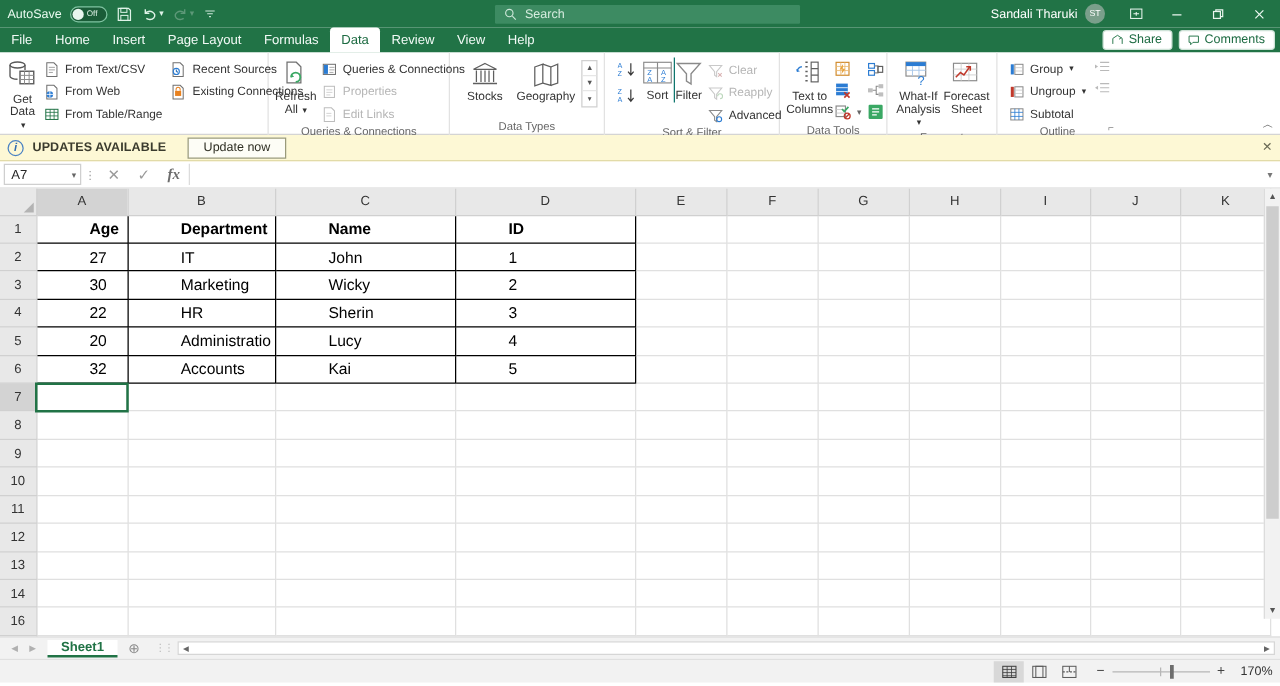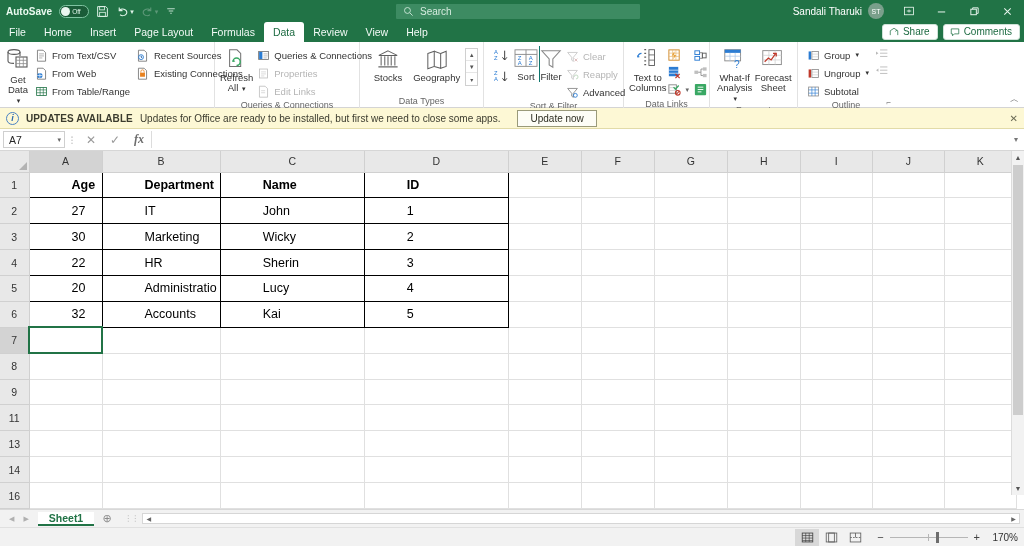--- a/index.html
+++ b/index.html
@@ -11,21 +11,21 @@
     -webkit-font-smoothing: antialiased;
   }
 
   
   .titlebar {
     height: 22px; background: #217346; display: flex;
     align-items: center; color: #fff; font-size: 10.5px;
     position: relative;
   }
   .qat { display: flex; align-items: center; gap: 7px; padding-left: 6px; }
-  .autosave-label { font-size: 10px; color: #eafaf0; font-weight: bold; }
+  .autosave-label { font-size: 10px; color: #eafaf0; }
   .toggle {
     width: 30px; height: 13px; border-radius: 7px;
     background: #1a5c38; border: 1px solid #7fc3a1;
     display: flex; align-items: center; padding: 1px;
     font-size: 6.5px; color: #dff3e8; gap: 2px;
   }
   .toggle .knob { width: 9px; height: 9px; border-radius: 50%; background: #e9f6ef; }
   .qat-ico {
     color: #dff3e8; font-size: 12px; line-height: 1;
     display: inline-flex; align-items: center;
@@ -640,21 +640,21 @@
         </span>
         <span class="caret" style="color:#666">▾</span>
         <span>
           <svg width="15" height="15" viewBox="0 0 16 16">
               <rect x="2" y="2" width="12" height="12" rx="1" fill="#3aa864"></rect>
               <path d="M5 5.5h6M5 8h6M5 10.5h4" stroke="#fff" stroke-width="1"></path>
             </svg>
         </span>
       </div>
     </div>
-    <div class="rgroup-title">Data Links</div>
+    <div class="rgroup-title">Data Tools</div>
   </div>
 
   <div class="rgroup" style="width:88px">
     <div class="rgroup-body" style="padding-top:3px">
       <div class="bigbtn" style="width:44px">
         <span class="glyph">
           <svg width="26" height="24" viewBox="0 0 28 24">
               <rect x="3" y="2" width="17" height="12" fill="#fff" stroke="#8a8a8a" stroke-width="1"></rect>
               <rect x="3" y="2" width="17" height="3.4" fill="#2b7cd3"></rect>
               <path d="M3 9h17M8.6 5.4v8.6M14.2 5.4v8.6" stroke="#a8c7e8" stroke-width=".8"></path>
@@ -733,21 +733,20 @@
     <div class="rgroup-title">Outline</div>
     <span class="dialog-launcher">⌐</span>
   </div>
 
   <span class="ribbon-collapse">︿</span>
 </div>
 
 <div class="banner">
   <span class="info-circle">i</span>
   <b>UPDATES AVAILABLE</b>
-  <span>Updates for Office are ready to be installed, but first we need to close some apps.</span>
   <button class="banner-btn">Update now</button>
   <span class="banner-close">✕</span>
 </div>
 
 <div class="fbar">
   <div class="namebox">
     <span>A7</span>
     <span class="cv">▾</span>
   </div>
   <span class="vdots">⋮</span>
@@ -900,21 +899,49 @@
             <td class="cell"></td>
           <td class="cell"></td>
             <td class="cell"></td>
           <td class="cell"></td>
             <td class="cell"></td>
           <td class="cell"></td>
             <td class="cell"></td>
           <td class="cell"></td>
         </tr>
         <tr>
+          <th class="rownum">10</th>
+          <td class="cell"></td>
+            <td class="cell"></td>
+          <td class="cell"></td>
+            <td class="cell"></td>
+          <td class="cell"></td>
+            <td class="cell"></td>
+          <td class="cell"></td>
+            <td class="cell"></td>
+          <td class="cell"></td>
+            <td class="cell"></td>
+          <td class="cell"></td>
+        </tr>
+        <tr>
           <th class="rownum">11</th>
+          <td class="cell"></td>
+            <td class="cell"></td>
+          <td class="cell"></td>
+            <td class="cell"></td>
+          <td class="cell"></td>
+            <td class="cell"></td>
+          <td class="cell"></td>
+            <td class="cell"></td>
+          <td class="cell"></td>
+            <td class="cell"></td>
+          <td class="cell"></td>
+        </tr>
+        <tr>
+          <th class="rownum">12</th>
           <td class="cell"></td>
             <td class="cell"></td>
           <td class="cell"></td>
             <td class="cell"></td>
           <td class="cell"></td>
             <td class="cell"></td>
           <td class="cell"></td>
             <td class="cell"></td>
           <td class="cell"></td>
             <td class="cell"></td>

